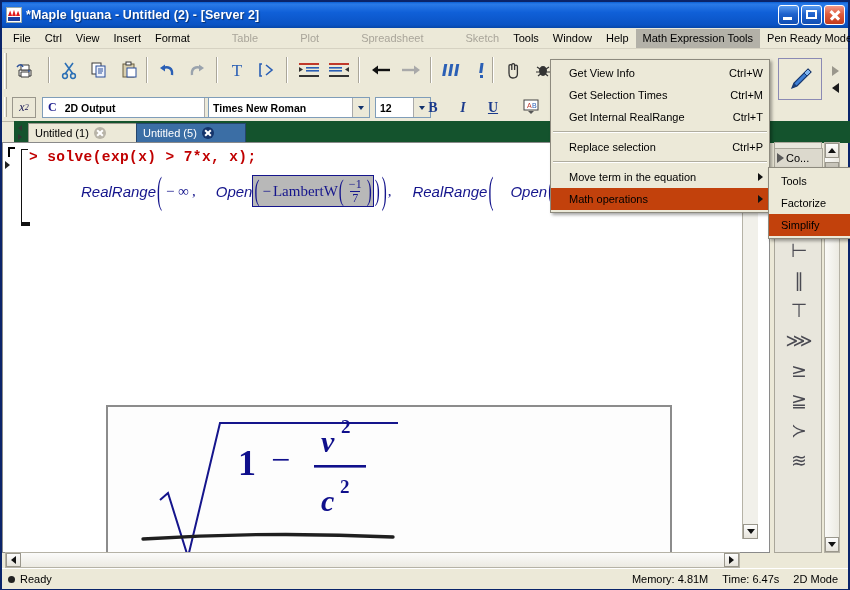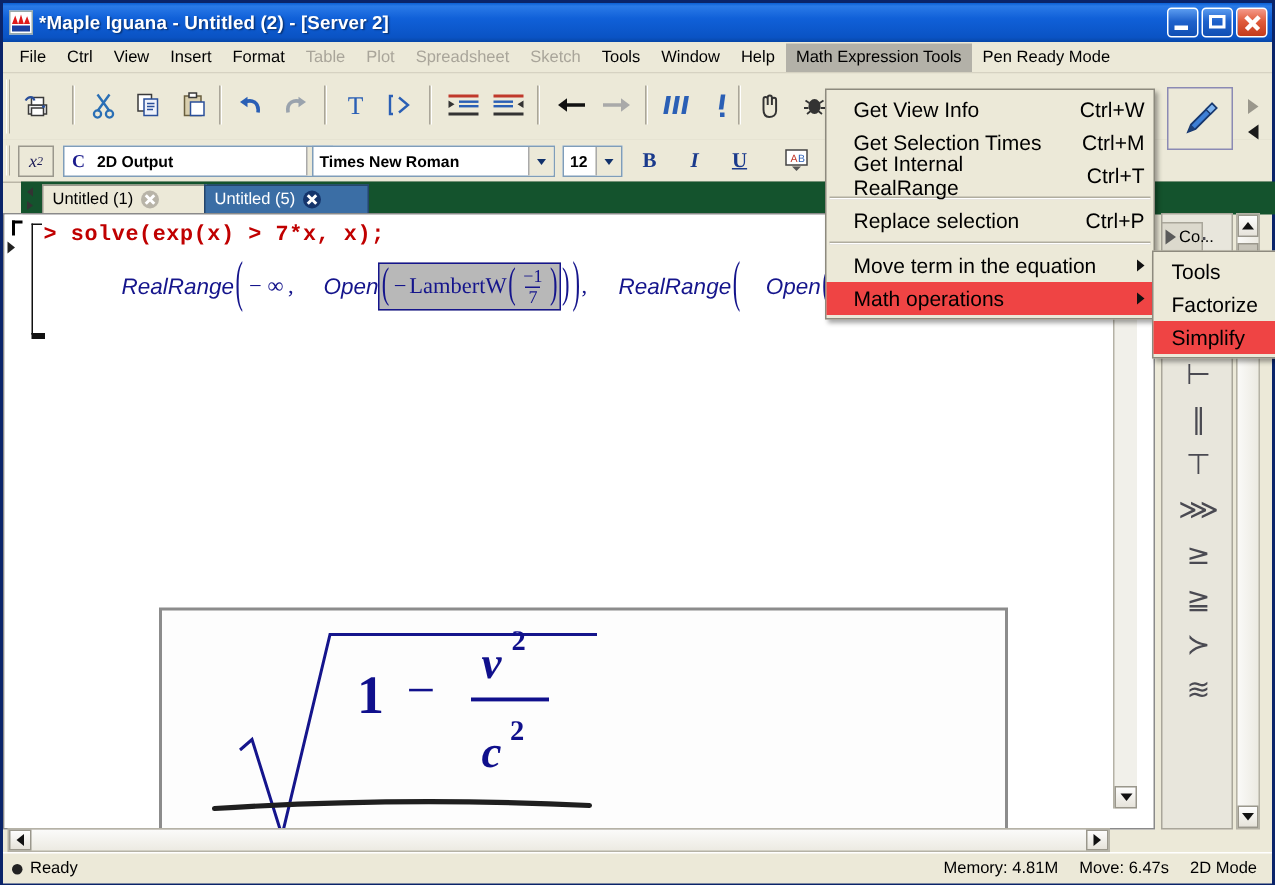--- a/index.html
+++ b/index.html
@@ -32,21 +32,21 @@
   .tb-btn.max i{left:4px;top:4px;width:11px;height:9px;border:2px solid #fff;background:none;box-sizing:border-box;}
   .tb-btn.close i.a,.tb-btn.close i.b{left:4px;top:8px;width:12px;height:2.5px;}
   .tb-btn.close i.a{transform:rotate(45deg);}
   .tb-btn.close i.b{transform:rotate(-45deg);}
 
   
   .menubar{position:absolute;left:0;top:26px;width:846px;height:21px;
     background:#ece9d8;border-bottom:1px solid #d6d2c2;display:flex;align-items:center;
     padding-left:4px;box-sizing:border-box;}
   .mi{padding:3px 7px 3px 7px;font-size:11px;color:#000;white-space:nowrap;line-height:13px;}
-  .mi.dim{color:#a9a59a;}
+  .mi.dim{color:#a9a59a;margin-left:28px;}
   .mi.open{background:#b3b1a8;color:#000;}
 
   
   .toolbar{position:absolute;left:0;top:47px;width:846px;height:44px;background:#ece9d8;
     border-bottom:1px solid #d6d2c2;}
   .tgrip{position:absolute;left:2px;top:4px;width:4px;height:36px;
     background:linear-gradient(to right,#fff 0 1px,#ece9d8 1px 2px,#aaa699 2px 3px,#ece9d8 3px 4px);}
   .tbtn{position:absolute;top:6px;width:30px;height:30px;display:flex;align-items:center;
     justify-content:center;}
   .tsep{position:absolute;top:8px;width:1px;height:26px;
@@ -149,33 +149,33 @@
     flex-direction:column;justify-content:space-around;align-items:center;}
   .penarrows i{width:0;height:0;border-top:5px solid transparent;border-bottom:5px solid transparent;}
   .penarrows i.r{border-left:7px solid #9a978c;}
   .penarrows i.l{border-right:7px solid #1a1a1a;}
   .palette{position:absolute;left:772px;top:140px;width:48px;height:411px;background:#e8e6dc;
     border:1px solid #a9a69a;box-sizing:border-box;}
   .psym{position:absolute;left:0;width:48px;height:30px;display:flex;align-items:center;
     justify-content:center;color:#4a4a52;font-family:"DejaVu Sans",sans-serif;font-size:19px;}
   .pvscroll{position:absolute;left:822px;top:140px;width:16px;height:411px;
     background:linear-gradient(to right,#fafaf8,#eceae2);border:1px solid #b5b2a6;box-sizing:border-box;}
-  .collapsed{position:absolute;left:772px;top:146px;width:28px;height:20px;background:#dcd9cd;
+  .collapsed{position:absolute;left:772px;top:146px;width:49px;height:20px;background:#dcd9cd;
     border:1px solid #a9a69a;box-sizing:border-box;display:flex;align-items:center;font-size:11px;
     padding-left:2px;color:#000;}
   .collapsed .tri{width:0;height:0;border-top:5px solid transparent;border-bottom:5px solid transparent;
     border-left:7px solid #5a5a5a;margin-right:2px;flex:0 0 auto;}
 
   
   .menu{position:absolute;background:#ece9d8;border:1px solid #8d8a7e;
     box-shadow:2px 2px 3px rgba(0,0,0,.35);box-sizing:border-box;z-index:40;}
   .menu#mathmenu{left:548px;top:57px;width:220px;padding:2px 0;}
-  .menu .row{height:22px;display:flex;align-items:center;padding:0 6px 0 18px;font-size:14px;
+  .menu .row{height:22px;display:flex;align-items:center;padding:0 6px 0 18px;font-size:11px;
     color:#000;position:relative;}
-  .menu .row.sel{background:#ef4444;}
+  .menu .row.sel{background:#c2410c;}
   .menu .row .acc{margin-left:auto;padding-left:18px;color:#000;}
   .menu .row .sub{margin-left:auto;width:0;height:0;border-top:4px solid transparent;
     border-bottom:4px solid transparent;border-left:5px solid #111;}
   .menu .sep{height:1px;margin:3px 2px;background:#b0ad9f;border-bottom:1px solid #fff;}
   .menu#submenu{left:766px;top:165px;width:84px;padding:2px 0;}
   .menu#submenu .row{padding-left:12px;}
 </style>
 </head>
 <body>
 
@@ -354,21 +354,21 @@
     </div>
     <div class="combo" style="left:40px;width:180px">
       <span class="cprefix">C</span>
       <span class="txt">2D Output</span>
       <span class="arrow"></span>
     </div>
     <div class="combo" style="left:206px;width:162px">
       <span class="txt">Times New Roman</span>
       <span class="arrow"></span>
     </div>
-    <div class="combo" style="left:373px;width:40px">
+    <div class="combo" style="left:373px;width:56px">
       <span class="txt">12</span>
       <span class="arrow"></span>
     </div>
     <div class="biu b" style="left:420px">B</div>
     <div class="biu i" style="left:450px">I</div>
     <div class="biu u" style="left:480px">U</div>
     <div class="tbtn" style="left:514px;top:2px;height:24px">
       <svg width="20" height="20" viewBox="0 0 20 20">
         <rect x="3" y="3" width="14" height="10" fill="#fff" stroke="#444"></rect>
         <text x="6" y="11" font-family="Liberation Sans, sans-serif" font-size="7" fill="#c0392b">A</text>
@@ -567,17 +567,17 @@
     <div class="row">Tools</div>
     <div class="row">Factorize</div>
     <div class="row sel">Simplify</div>
   </div>
 
   <div style="position:absolute;left:0;top:566px;width:846px;height:20px;background:#ece9d8;
               border-top:1px solid #fff;display:flex;align-items:center;">
     <span style="width:7px;height:7px;border-radius:50%;background:#222;margin:0 5px 0 6px;flex:0 0 auto;"></span>
     <span>Ready</span>
     <span style="margin-left:auto;padding-right:14px">Memory: 4.81M</span>
-    <span style="padding-right:14px">Move: 6.47s</span>
+    <span style="padding-right:14px">Time: 6.47s</span>
     <span style="padding-right:10px">2D Mode</span>
   </div>
 
 </div>
 
 </body></html>

